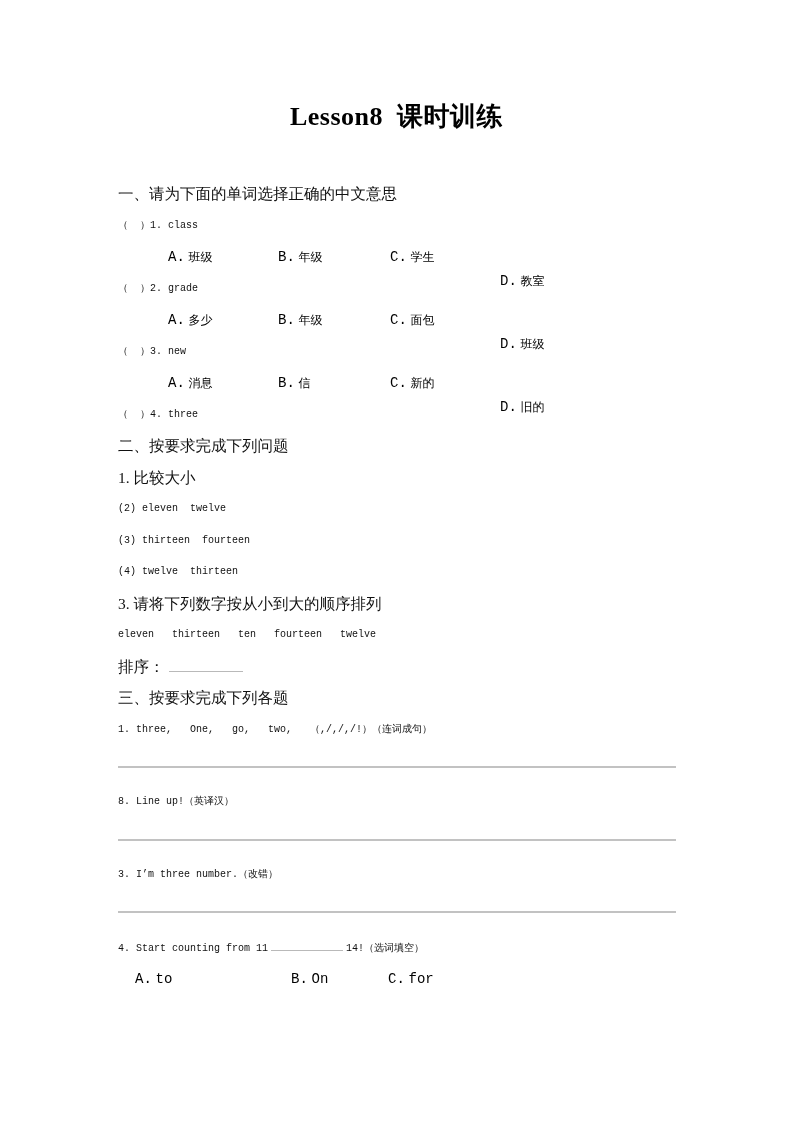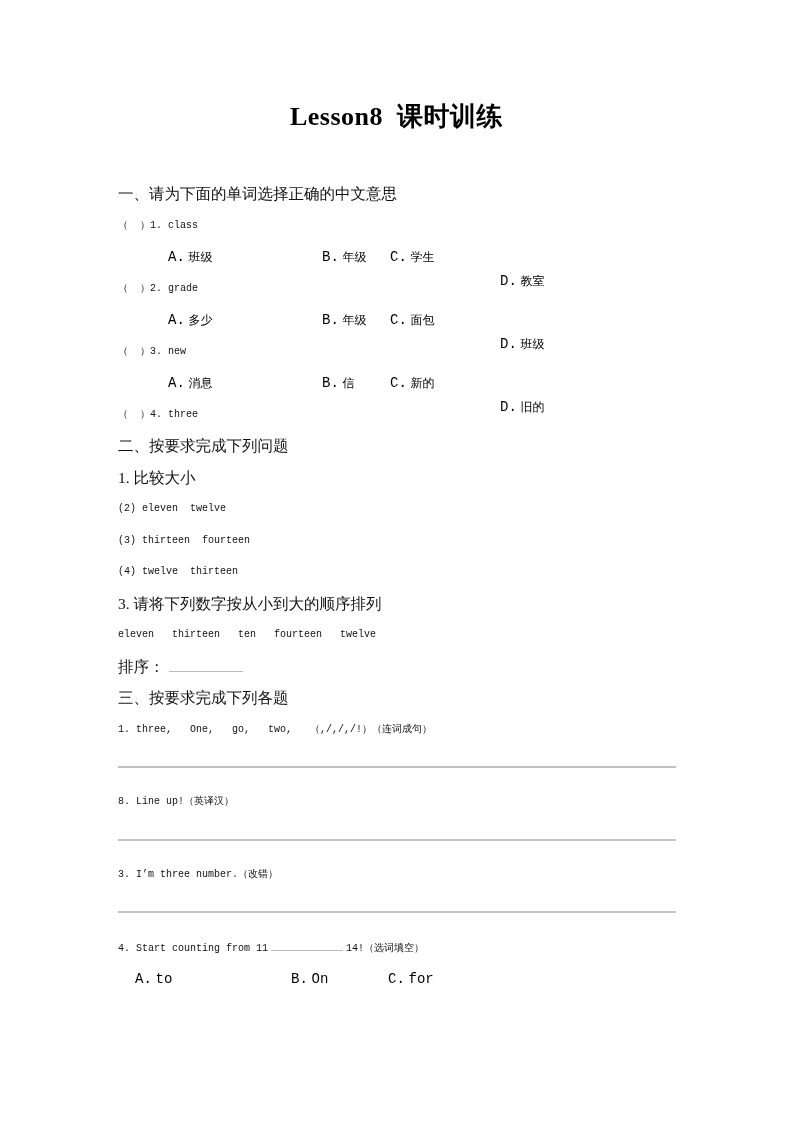--- a/index.html
+++ b/index.html
@@ -83,21 +83,21 @@
   }
   .opt .lab {
     font-family: "Liberation Mono", "DejaVu Sans Mono", monospace;
     font-size: 14px;
   }
   .opt .val {
     font-family: "Liberation Serif", "DejaVu Serif", serif;
     font-size: 12px;
   }
   .col-a { left: 50px; }
-  .col-b { left: 160px; margin-left: 44px; }
+  .col-b { left: 160px; }
   .col-c { left: 272px; }
   .col-d { left: 382px; margin-top: 24px; }
 
   
   .col4-a { left: 17px; }
   .col4-b { left: 173px; }
   .col4-c { left: 270px; }
 
   
   .blank-inline {

